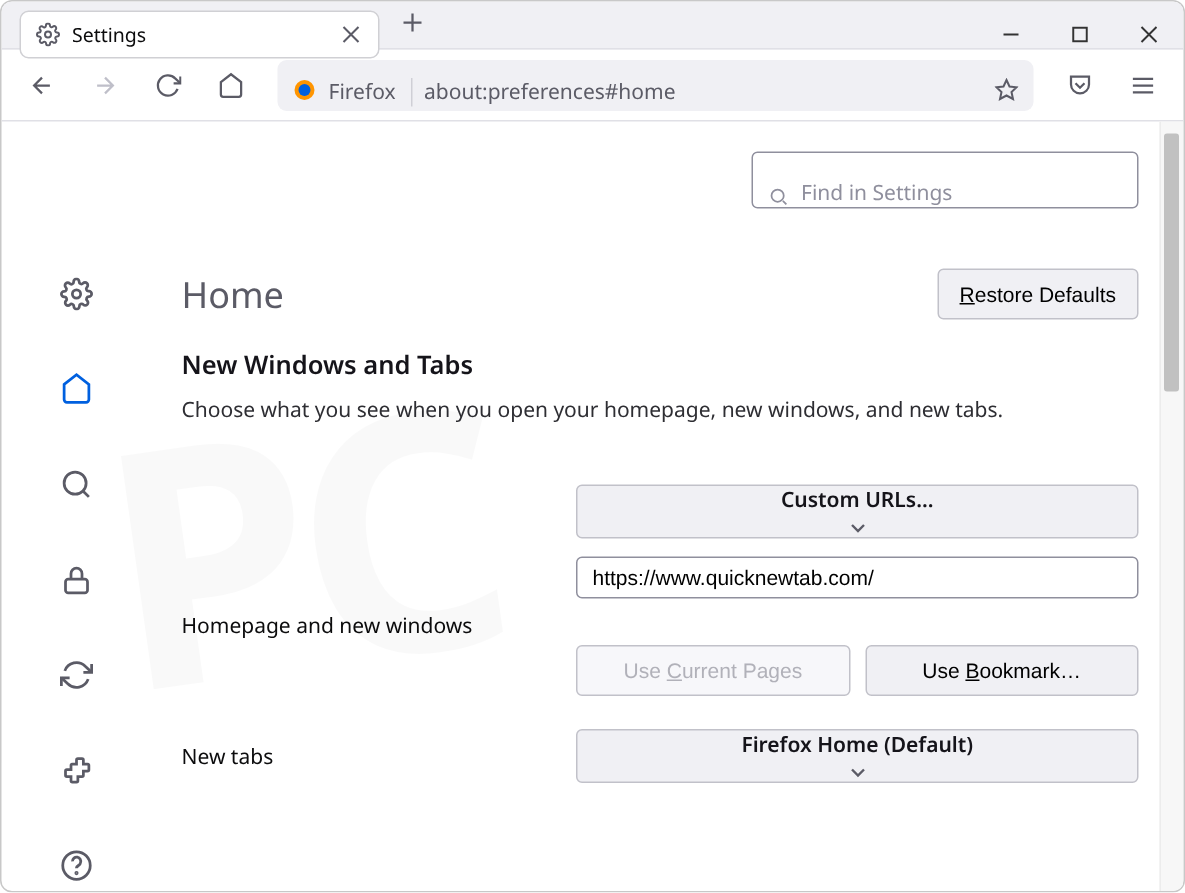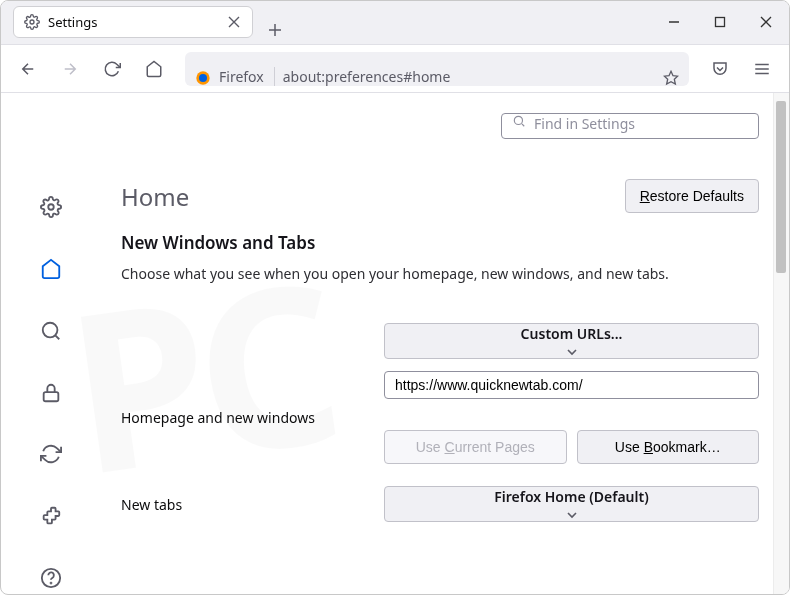--- a/index.html
+++ b/index.html
@@ -1,52 +1,52 @@
 <!DOCTYPE html>
 <html><head>
 <meta charset="utf-8">
 <style>
 * { box-sizing: border-box; margin: 0; padding: 0; }
 body { font-family: "Segoe UI", system-ui, sans-serif; font-size: 14px; color: #0c0c0d; background: #fff; width: 790px; height: 595px; overflow: hidden; position: relative; }
 
 .window { width: 790px; height: 595px; border: 1px solid #c8c8c8; background: #fff; display: flex; flex-direction: column; border-radius: 8px; overflow: hidden; }
 
 
-.titlebar { height: 44px; background: #f0f0f4; display: flex; align-items: flex-end; padding: 0 0 0 8px; border-bottom: 1px solid #e0e0e6; }
+.titlebar { height: 32px; background: #f0f0f4; display: flex; align-items: flex-start; padding: 0 0 0 8px; border-bottom: 1px solid #e0e0e6; }
 .tab { display: flex; align-items: center; gap: 8px; background: #fff; border: 1px solid #d0d0d4; border-radius: 6px; padding: 6px 10px; margin: 6px 4px; height: 32px; width: 240px; }
 .tab .tab-label { flex: 1; font-size: 13px; }
 .tab .close { width: 16px; height: 16px; display: flex; align-items: center; justify-content: center; color: #5b5b66; }
 .newtab-btn { width: 28px; height: 28px; display: flex; align-items: center; justify-content: center; color: #5b5b66; margin-left: 4px; border-radius: 4px; }
 .window-controls { margin-left: auto; display: flex; }
 .window-controls .wc { width: 46px; height: 44px; display: flex; align-items: center; justify-content: center; color: #333; }
 .wc svg { width: 12px; height: 12px; }
 
 
 .toolbar { height: 48px; display: flex; align-items: center; gap: 8px; padding: 0 10px; border-bottom: 1px solid #e0e0e6; }
 .tb-btn { width: 34px; height: 34px; display: flex; align-items: center; justify-content: center; border-radius: 4px; color: #5b5b66; }
 .tb-btn.disabled { color: #bfbfc9; }
-.urlbar { flex: 1; height: 34px; background: #f0f0f4; border-radius: 6px; display: flex; align-items: flex-end; padding: 0 10px; gap: 8px; margin: 0 6px; }
+.urlbar { flex: 1; height: 34px; background: #f0f0f4; border-radius: 6px; display: flex; align-items: flex-start; padding: 12px 10px; gap: 8px; margin: 0 6px; }
 .urlbar .identity { display: flex; align-items: center; gap: 6px; color: #5b5b66; }
 .urlbar .identity-text { color: #5b5b66; border-right: 1px solid #cfcfd6; padding-right: 10px; }
 .urlbar .url-text { color: #5b5b66; flex: 1; }
 .urlbar .star { color: #5b5b66; }
 
 
 .content { flex: 1; display: flex; position: relative; overflow: hidden; }
 .scrollbar-track { position: absolute; right: 0; top: 0; bottom: 0; width: 16px; background: #f7f7f7; border-left: 1px solid #ececec; }
 .scrollbar-thumb { position: absolute; right: 3px; top: 8px; width: 10px; height: 172px; background: #c1c1c1; border-radius: 2px; }
 
 .sidebar { width: 100px; padding-top: 98px; display: flex; flex-direction: column; align-items: center; gap: 30px; }
 .side-item { width: 36px; height: 36px; display: flex; align-items: center; justify-content: center; color: #5b5b66; border-radius: 4px; }
 .side-item.active { color: #0060df; }
 
 .main { flex: 1; padding: 20px 30px 20px 20px; overflow: hidden; }
 
 .settings-search-row { display: flex; justify-content: flex-end; margin-bottom: 40px; }
-.search-box { width: 258px; height: 26px; border: 1px solid #8f8f9d; border-radius: 4px; display: flex; align-items: flex-start; padding: 0 10px; gap: 8px; color: #5b5b66; }
+.search-box { width: 258px; height: 38px; border: 1px solid #8f8f9d; border-radius: 4px; display: flex; align-items: flex-end; padding: 0 10px; gap: 8px; color: #5b5b66; }
 .search-box svg { width: 14px; height: 14px; }
 
 .heading-row { display: flex; justify-content: space-between; align-items: center; margin-bottom: 18px; }
 .heading { font-size: 24px; font-weight: 400; color: #5b5b66; }
 .btn { height: 34px; padding: 0 14px; background: #f0f0f4; border: 1px solid #c1c1c9; border-radius: 4px; font-size: 14px; display: inline-flex; align-items: center; justify-content: center; cursor: pointer; }
 .btn.disabled { color: #b1b1b9; background: #f7f7fa; }
 
 .section-title { font-size: 17px; font-weight: 600; margin-bottom: 10px; color: #15141a; }
 .section-desc { font-size: 14px; color: #2e2e33; margin-bottom: 40px; }
 

